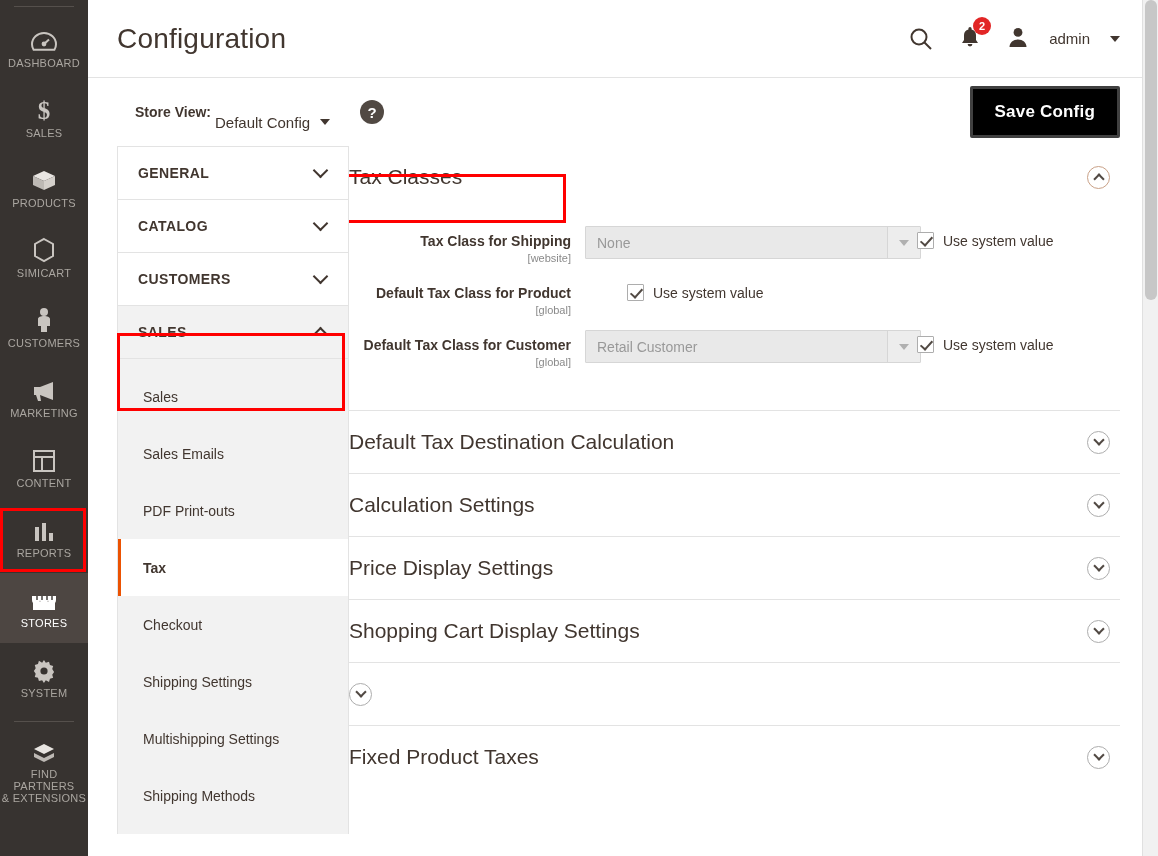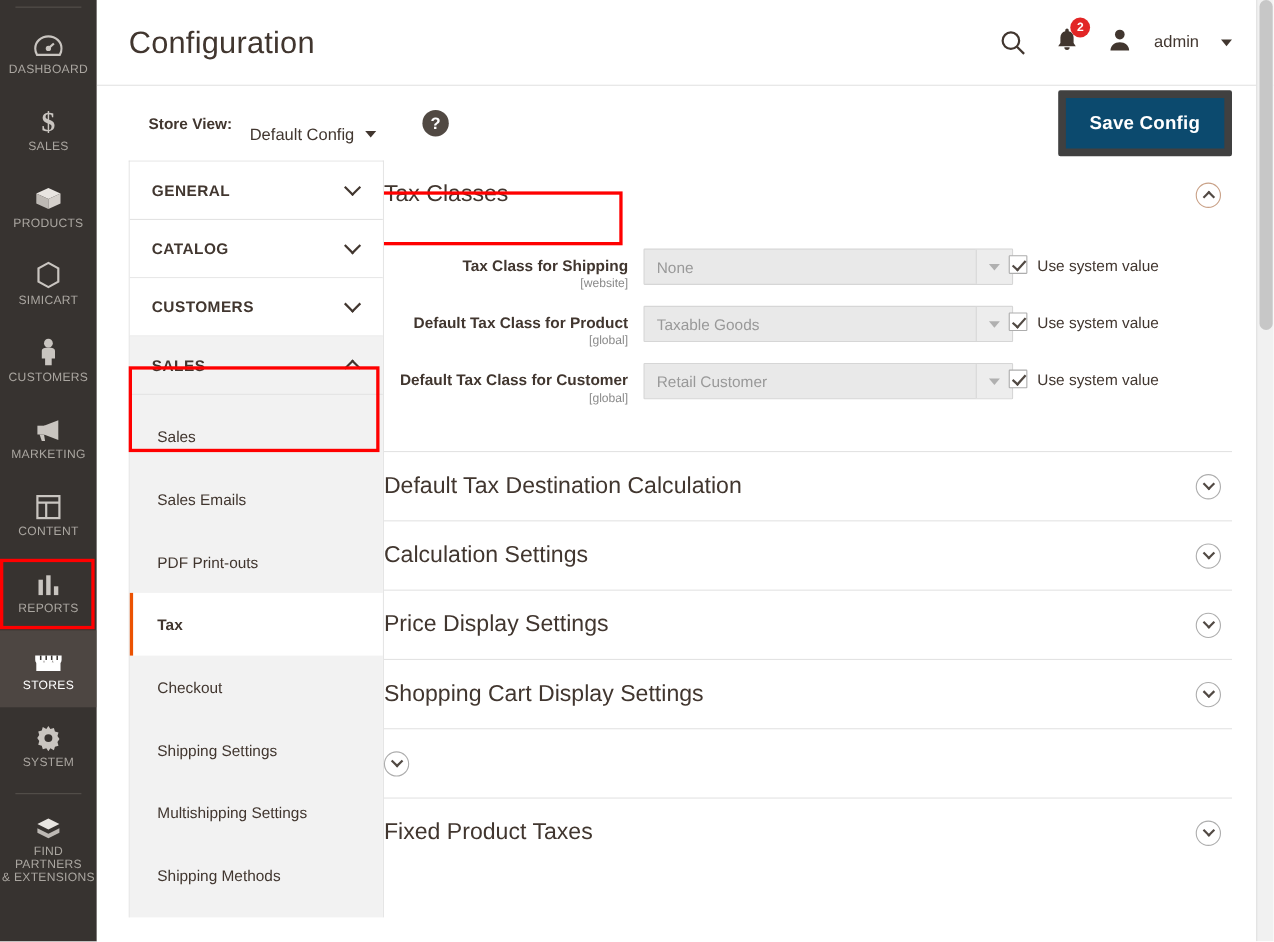--- a/index.html
+++ b/index.html
@@ -86,34 +86,34 @@
     width: 0; height: 0; border-left: 5px solid transparent;
     border-right: 5px solid transparent; border-top: 6px solid #41362f;
   }
 
   
   #storeview-bar {
     height: 68px; padding: 0 38px 0 29px;
     display: flex; align-items: center; justify-content: space-between;
     position: relative;
   }
-  #storeview-group { display: flex; align-items: center; gap: 16px; padding-left: 18px; text-align: right;}
+  #storeview-group { display: flex; align-items: center; gap: 4px; padding-left: 18px; text-align: right;}
   #storeview-label { font-size: 14px; font-weight: bold; color: #41362f; }
   #storeview-select { display: flex; align-items: center; gap: 10px; cursor: pointer; margin-top: 20px; }
   #storeview-value { font-size: 15px; color: #41362f; }
   #help-icon {
     width: 24px; height: 24px; border-radius: 50%;
     background: #514943; color: #fff;
     font-size: 15px; font-weight: bold;
     display: flex; align-items: center; justify-content: center;
     cursor: pointer; margin-left: 26px;
   }
   #save-config-btn {
-    background: #0c4a6e; color: #ffffff;
-    border: 7px solid #404040; border-radius: 2px;
+    background: #000000; color: #ffffff;
+    border: 3px solid #404040; border-radius: 2px;
     font-size: 17px; font-weight: bold;
     padding: 13px 22px; cursor: pointer;
     font-family: "Liberation Sans", sans-serif;
     letter-spacing: .2px;
   }
   #storeview-highlight {
     position: absolute; left: 117px; top: 96px;
     width: 361px; height: 49px;
     border: 3px solid #ff0000; pointer-events: none;
   }
@@ -492,28 +492,20 @@
                 <span class="chk checked"></span>
                 <span class="chk-label">Use system value</span>
               </div>
             </div>
 
             <div class="field-row">
               <div class="field-label">
                 <span class="lbl">Default Tax Class for Product</span>
                 <span class="scope">[global]</span>
               </div>
-              <div class="field-control">
-                <div class="sel">
-                  <span class="sel-value">Taxable Goods</span>
-                  <span class="sel-arrow">
-                      <b></b>
-                    </span>
-                </div>
-              </div>
               <div class="field-extra">
                 <span class="chk checked"></span>
                 <span class="chk-label">Use system value</span>
               </div>
             </div>
 
             <div class="field-row">
               <div class="field-label">
                 <span class="lbl">Default Tax Class for Customer</span>
                 <span class="scope">[global]</span>

